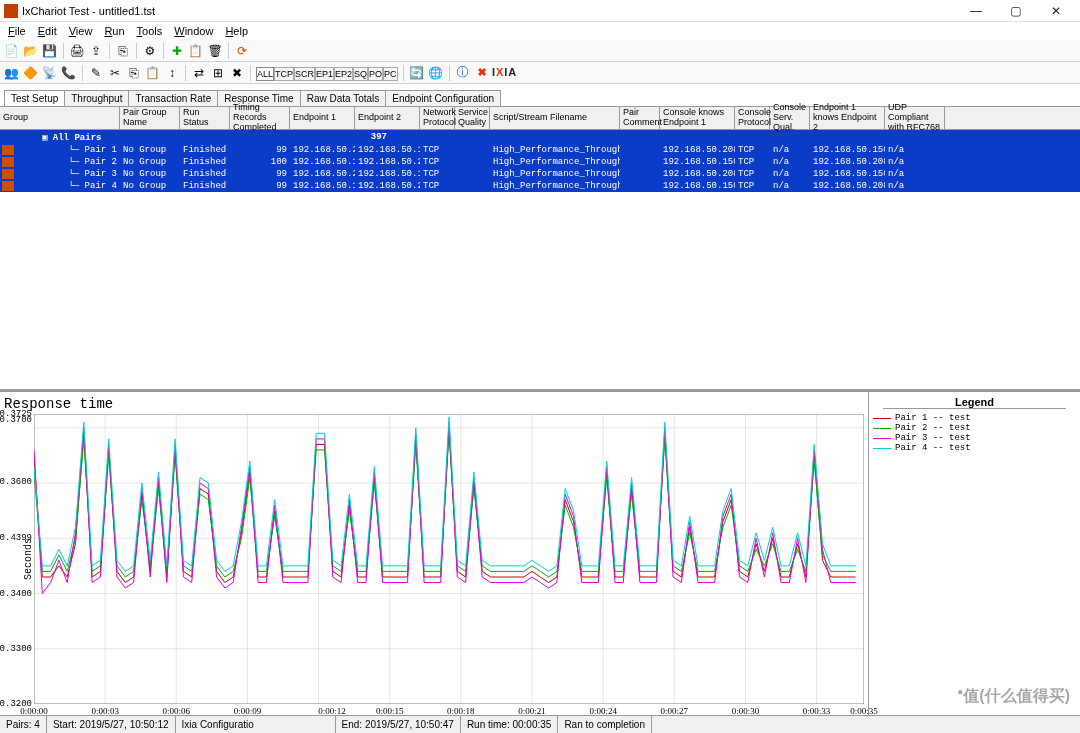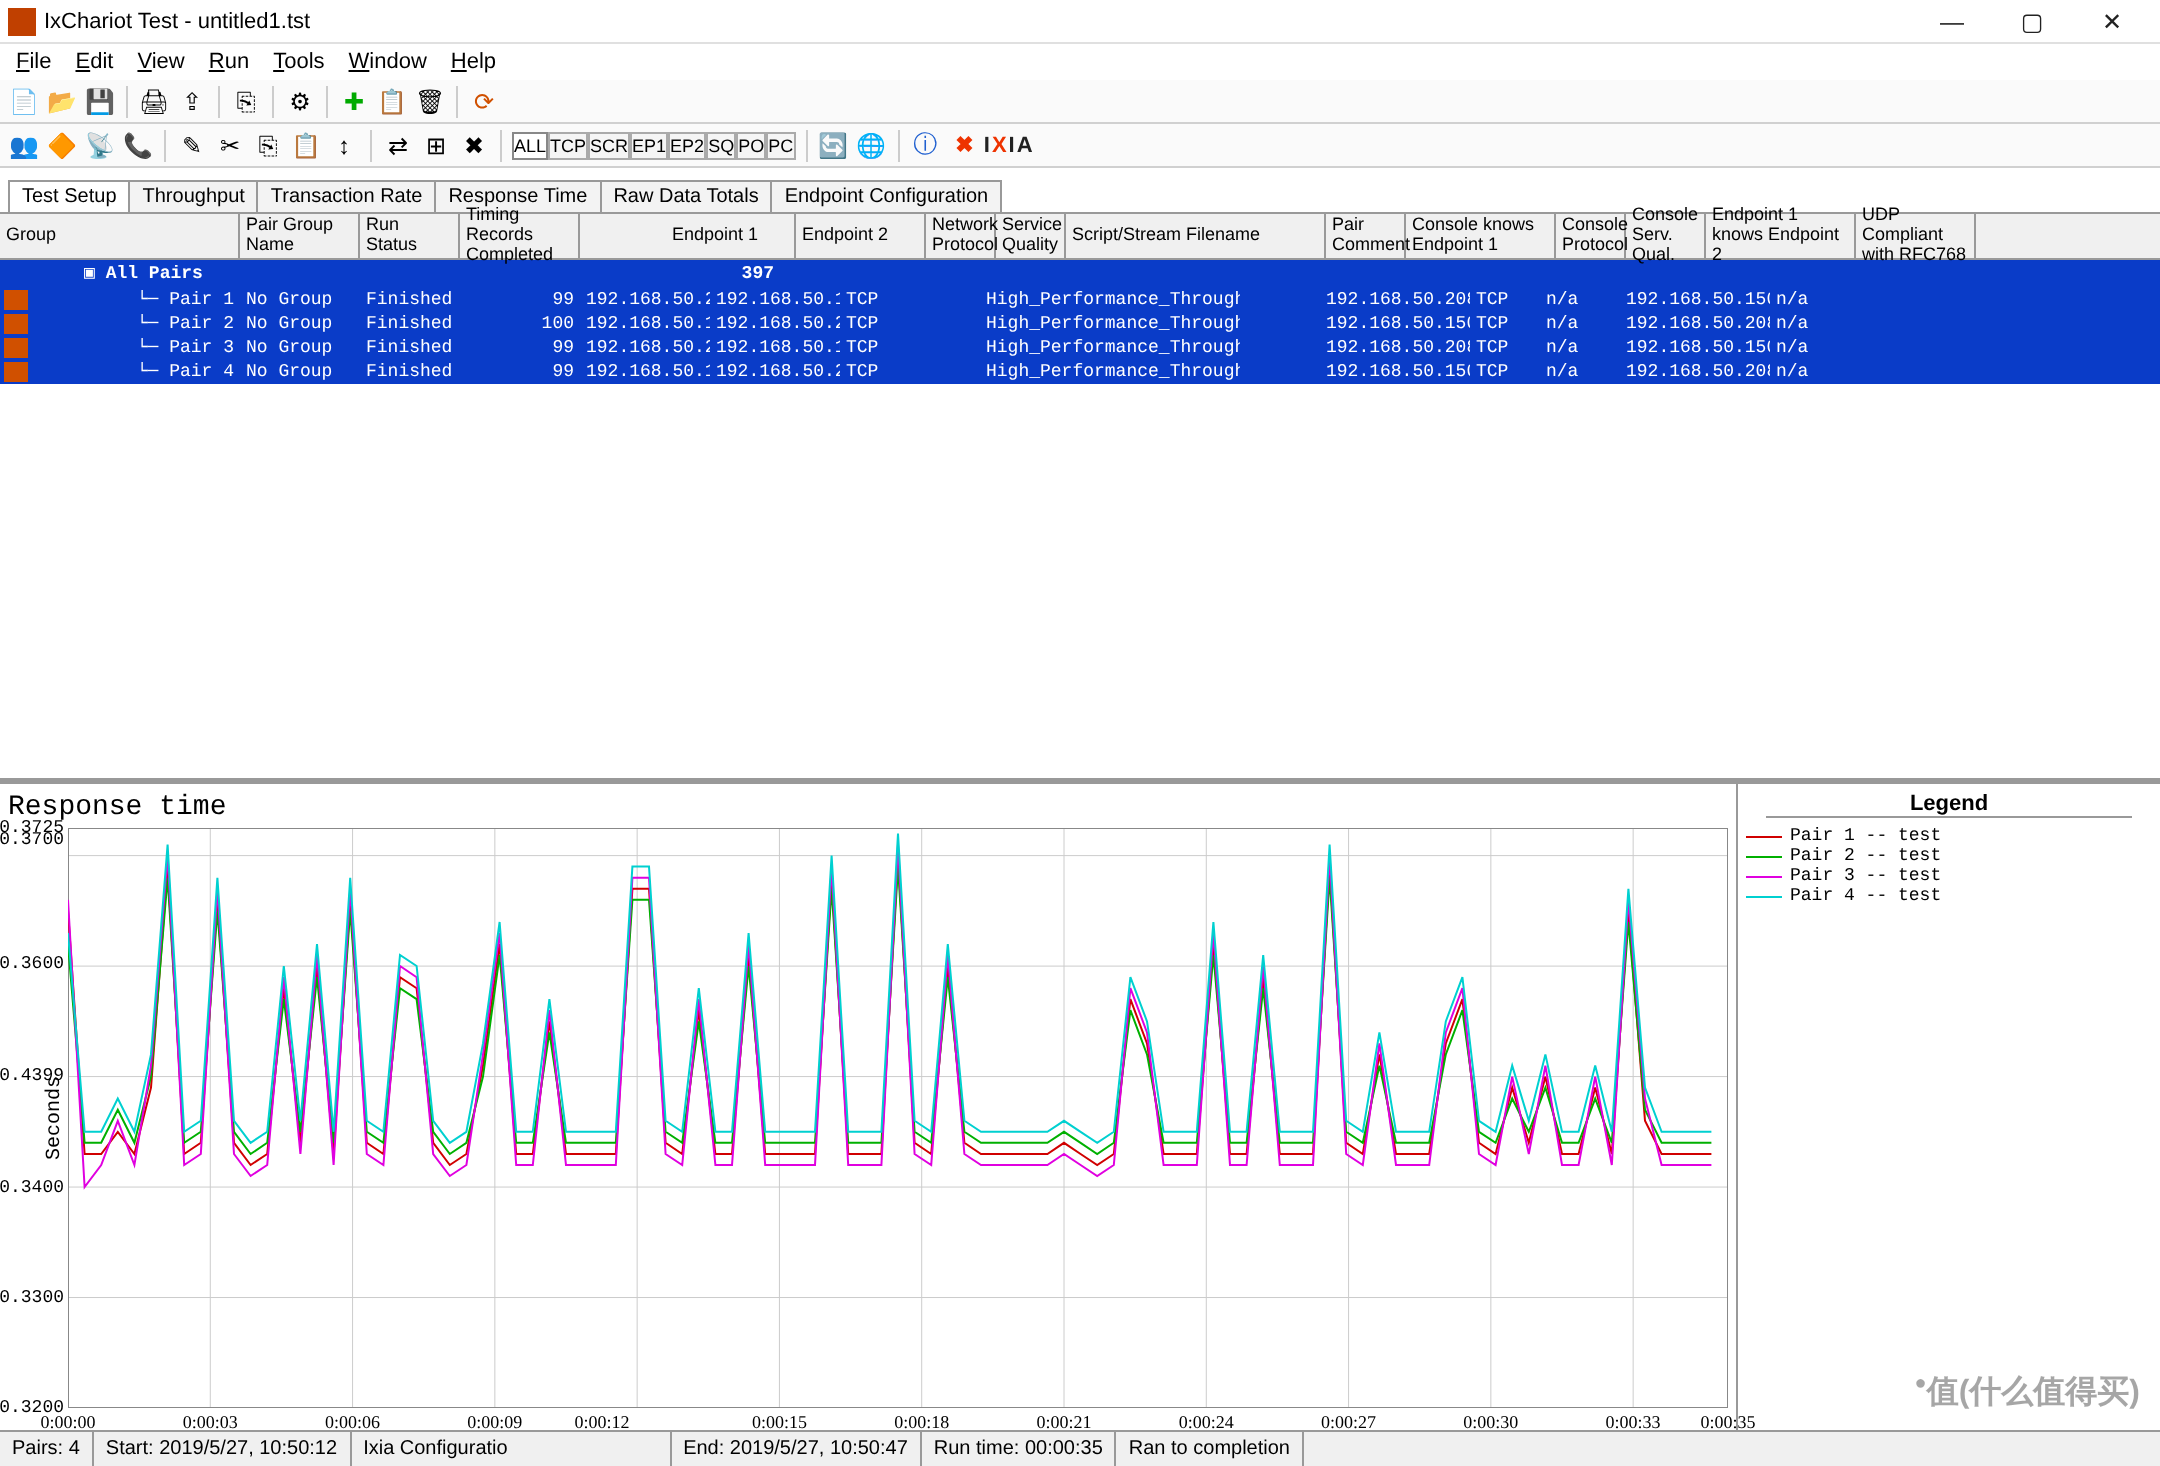--- a/index.html
+++ b/index.html
@@ -121,21 +121,21 @@
     <div class="tab">Transaction Rate</div>
     <div class="tab">Response Time</div>
     <div class="tab">Raw Data Totals</div>
     <div class="tab">Endpoint Configuration</div>
   </div>
 <div class="gridheader" id="gridheader">
     <div class="gh" style="width: 120px;">Group</div>
     <div class="gh" style="width: 60px;">Pair Group Name</div>
     <div class="gh" style="width: 50px;">Run Status</div>
     <div class="gh" style="width: 60px;">Timing Records Completed</div>
-    <div class="gh" style="width: 65px; margin-left: 43px;">Endpoint 1</div>
+    <div class="gh" style="width: 65px;">Endpoint 1</div>
     <div class="gh" style="width: 65px;">Endpoint 2</div>
     <div class="gh" style="width: 35px;">Network Protocol</div>
     <div class="gh" style="width: 35px;">Service Quality</div>
     <div class="gh" style="width: 130px;">Script/Stream Filename</div>
     <div class="gh" style="width: 40px;">Pair Comment</div>
     <div class="gh" style="width: 75px;">Console knows Endpoint 1</div>
     <div class="gh" style="width: 35px;">Console Protocol</div>
     <div class="gh" style="width: 40px;">Console Serv. Qual.</div>
     <div class="gh" style="width: 75px;">Endpoint 1 knows Endpoint 2</div>
     <div class="gh" style="width: 60px;">UDP Compliant with RFC768</div>
@@ -258,21 +258,21 @@
         <div class="ytick" style="top: 234.762px;">0.3300</div>
         <div class="ytick" style="top: 179.524px;">0.3400</div>
         <div class="ytick" style="top: 124.286px;">0.4399</div>
         <div class="ytick" style="top: 68px;">0.3600</div>
         <div class="ytick" style="top: 6px;">0.3700</div>
         <div class="ytick" style="top: 0px;">0.3725</div>
         <div class="xtick" style="left: 0px;">0:00:00</div>
         <div class="xtick" style="left: 71.1429px;">0:00:03</div>
         <div class="xtick" style="left: 142.286px;">0:00:06</div>
         <div class="xtick" style="left: 213.429px;">0:00:09</div>
-        <div class="xtick" style="left: 267px;">0:00:12</div>
+        <div class="xtick" style="left: 298px;">0:00:12</div>
         <div class="xtick" style="left: 355.714px;">0:00:15</div>
         <div class="xtick" style="left: 426.857px;">0:00:18</div>
         <div class="xtick" style="left: 498px;">0:00:21</div>
         <div class="xtick" style="left: 569.143px;">0:00:24</div>
         <div class="xtick" style="left: 640.286px;">0:00:27</div>
         <div class="xtick" style="left: 711.429px;">0:00:30</div>
         <div class="xtick" style="left: 782.571px;">0:00:33</div>
         <div class="xtick" style="left: 830px;">0:00:35</div>
       </div>
   </div>

